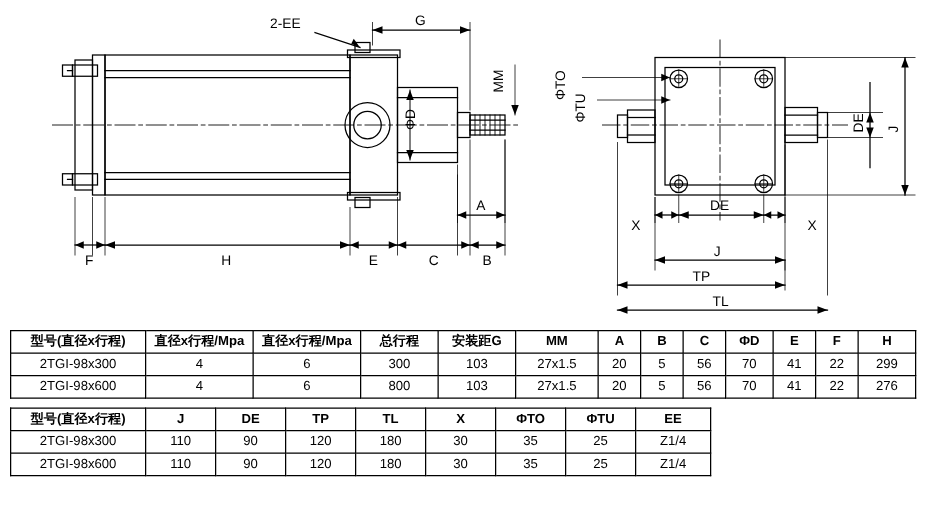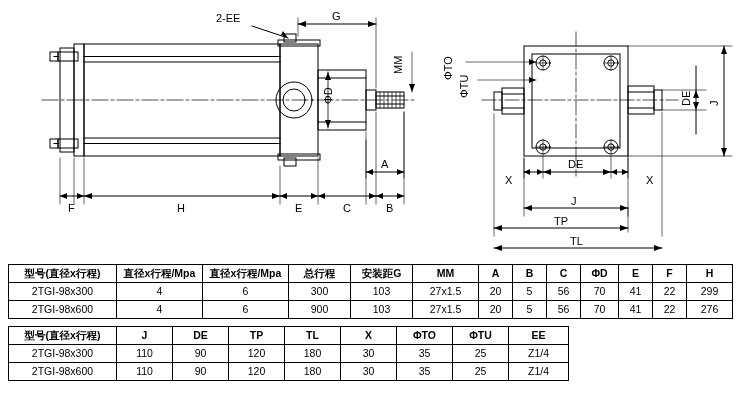--- a/index.html
+++ b/index.html
@@ -292,21 +292,21 @@
         <td>56</td>
         <td>70</td>
         <td>41</td>
         <td>22</td>
         <td>299</td>
       </tr>
       <tr>
         <td>2TGI-98x600</td>
         <td>4</td>
         <td>6</td>
-        <td>900</td>
+        <td>800</td>
         <td>103</td>
         <td>27x1.5</td>
         <td>20</td>
         <td>5</td>
         <td>56</td>
         <td>70</td>
         <td>41</td>
         <td>22</td>
         <td>276</td>
       </tr>

